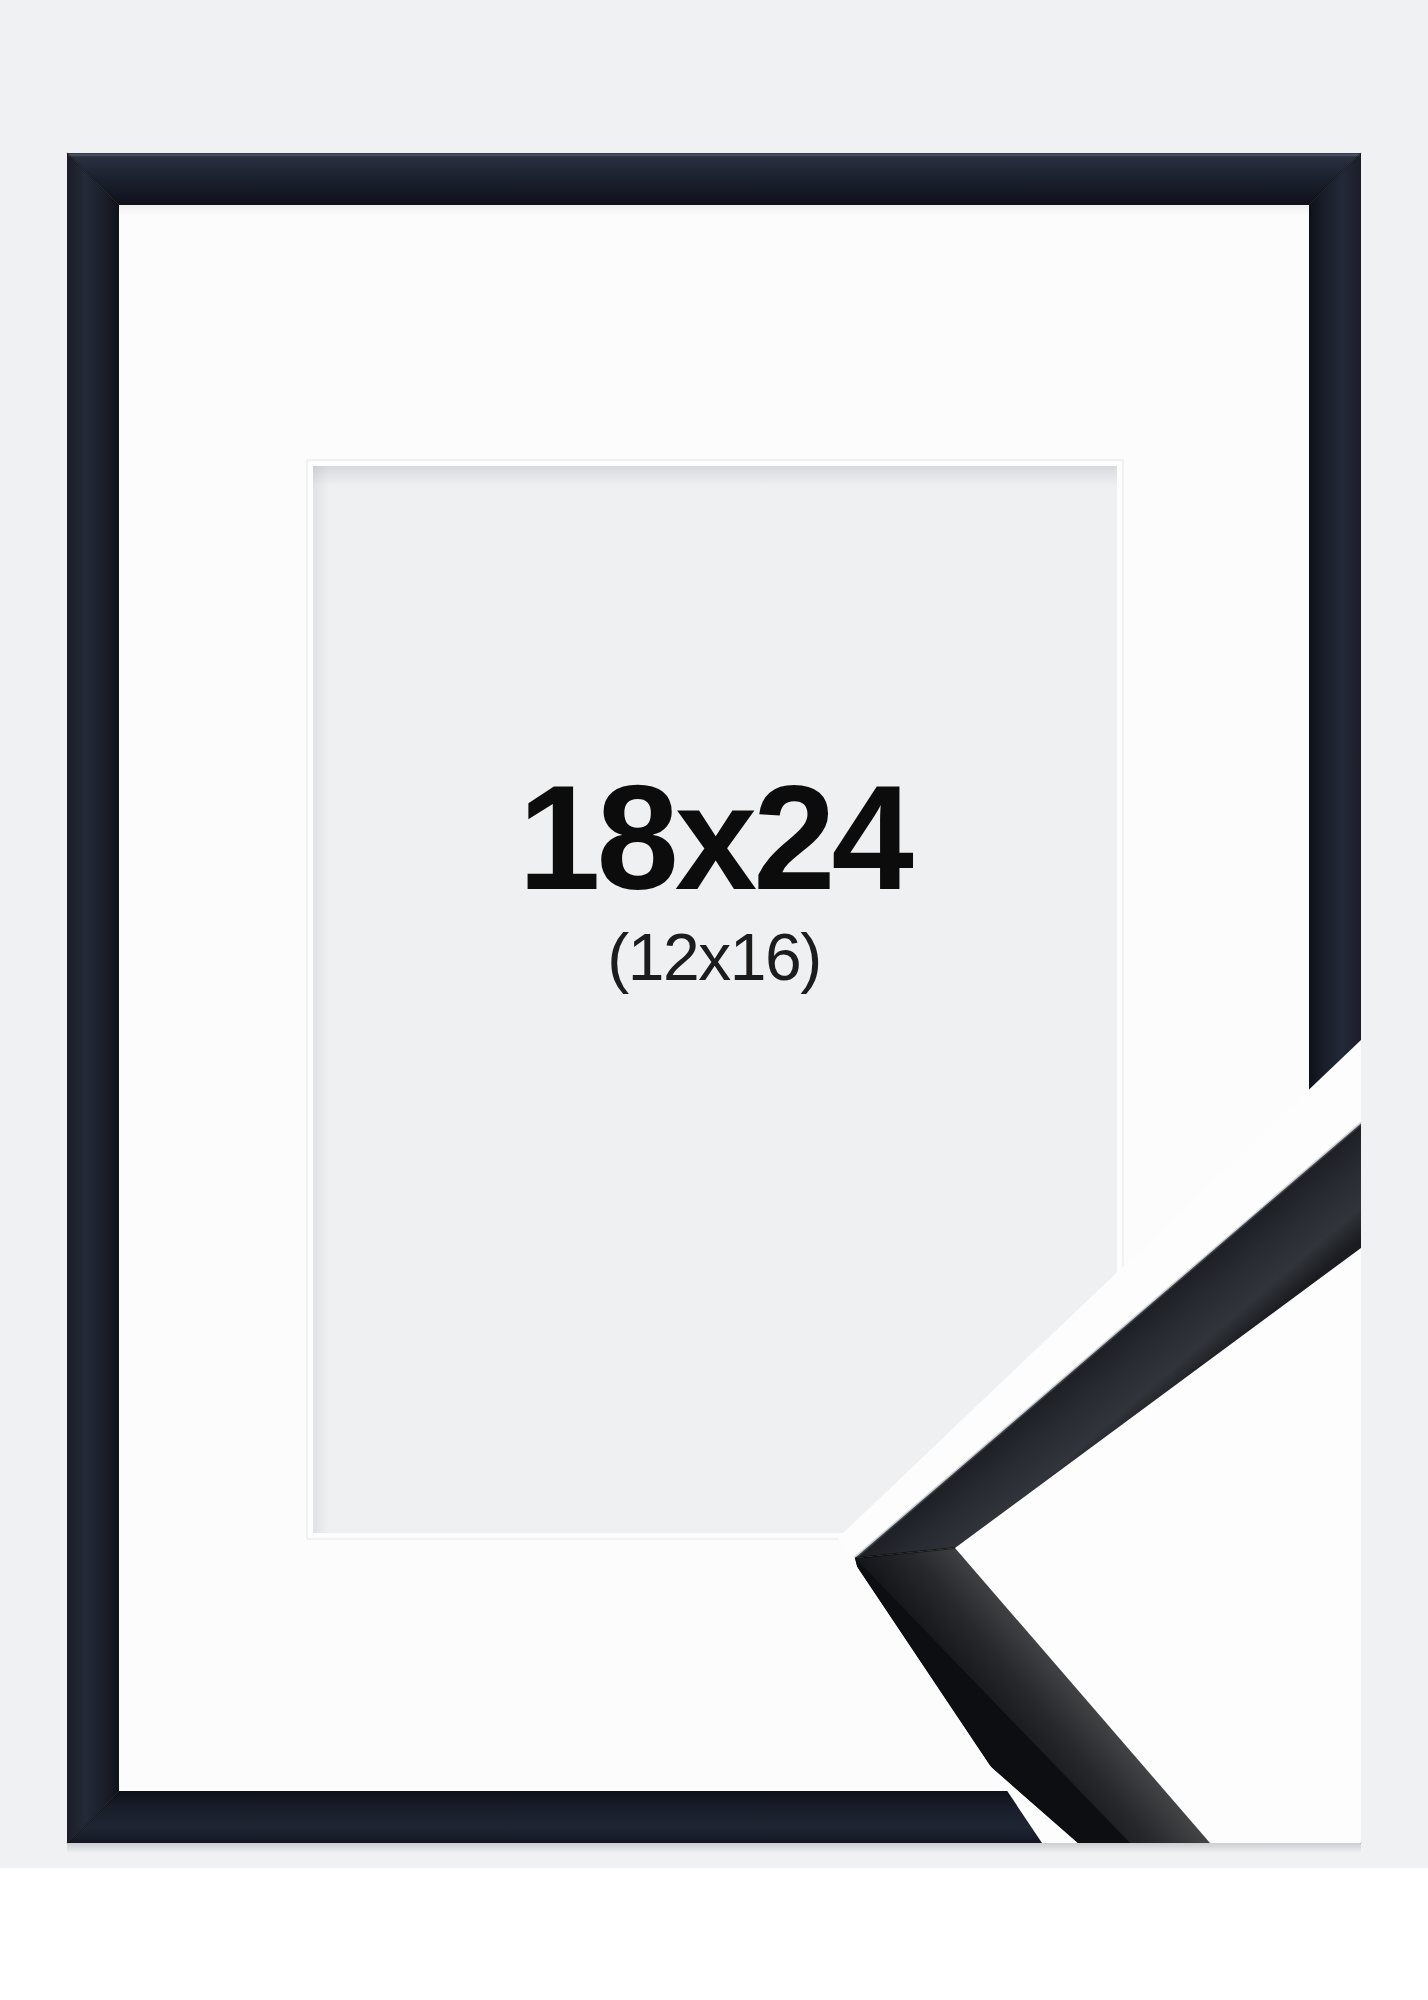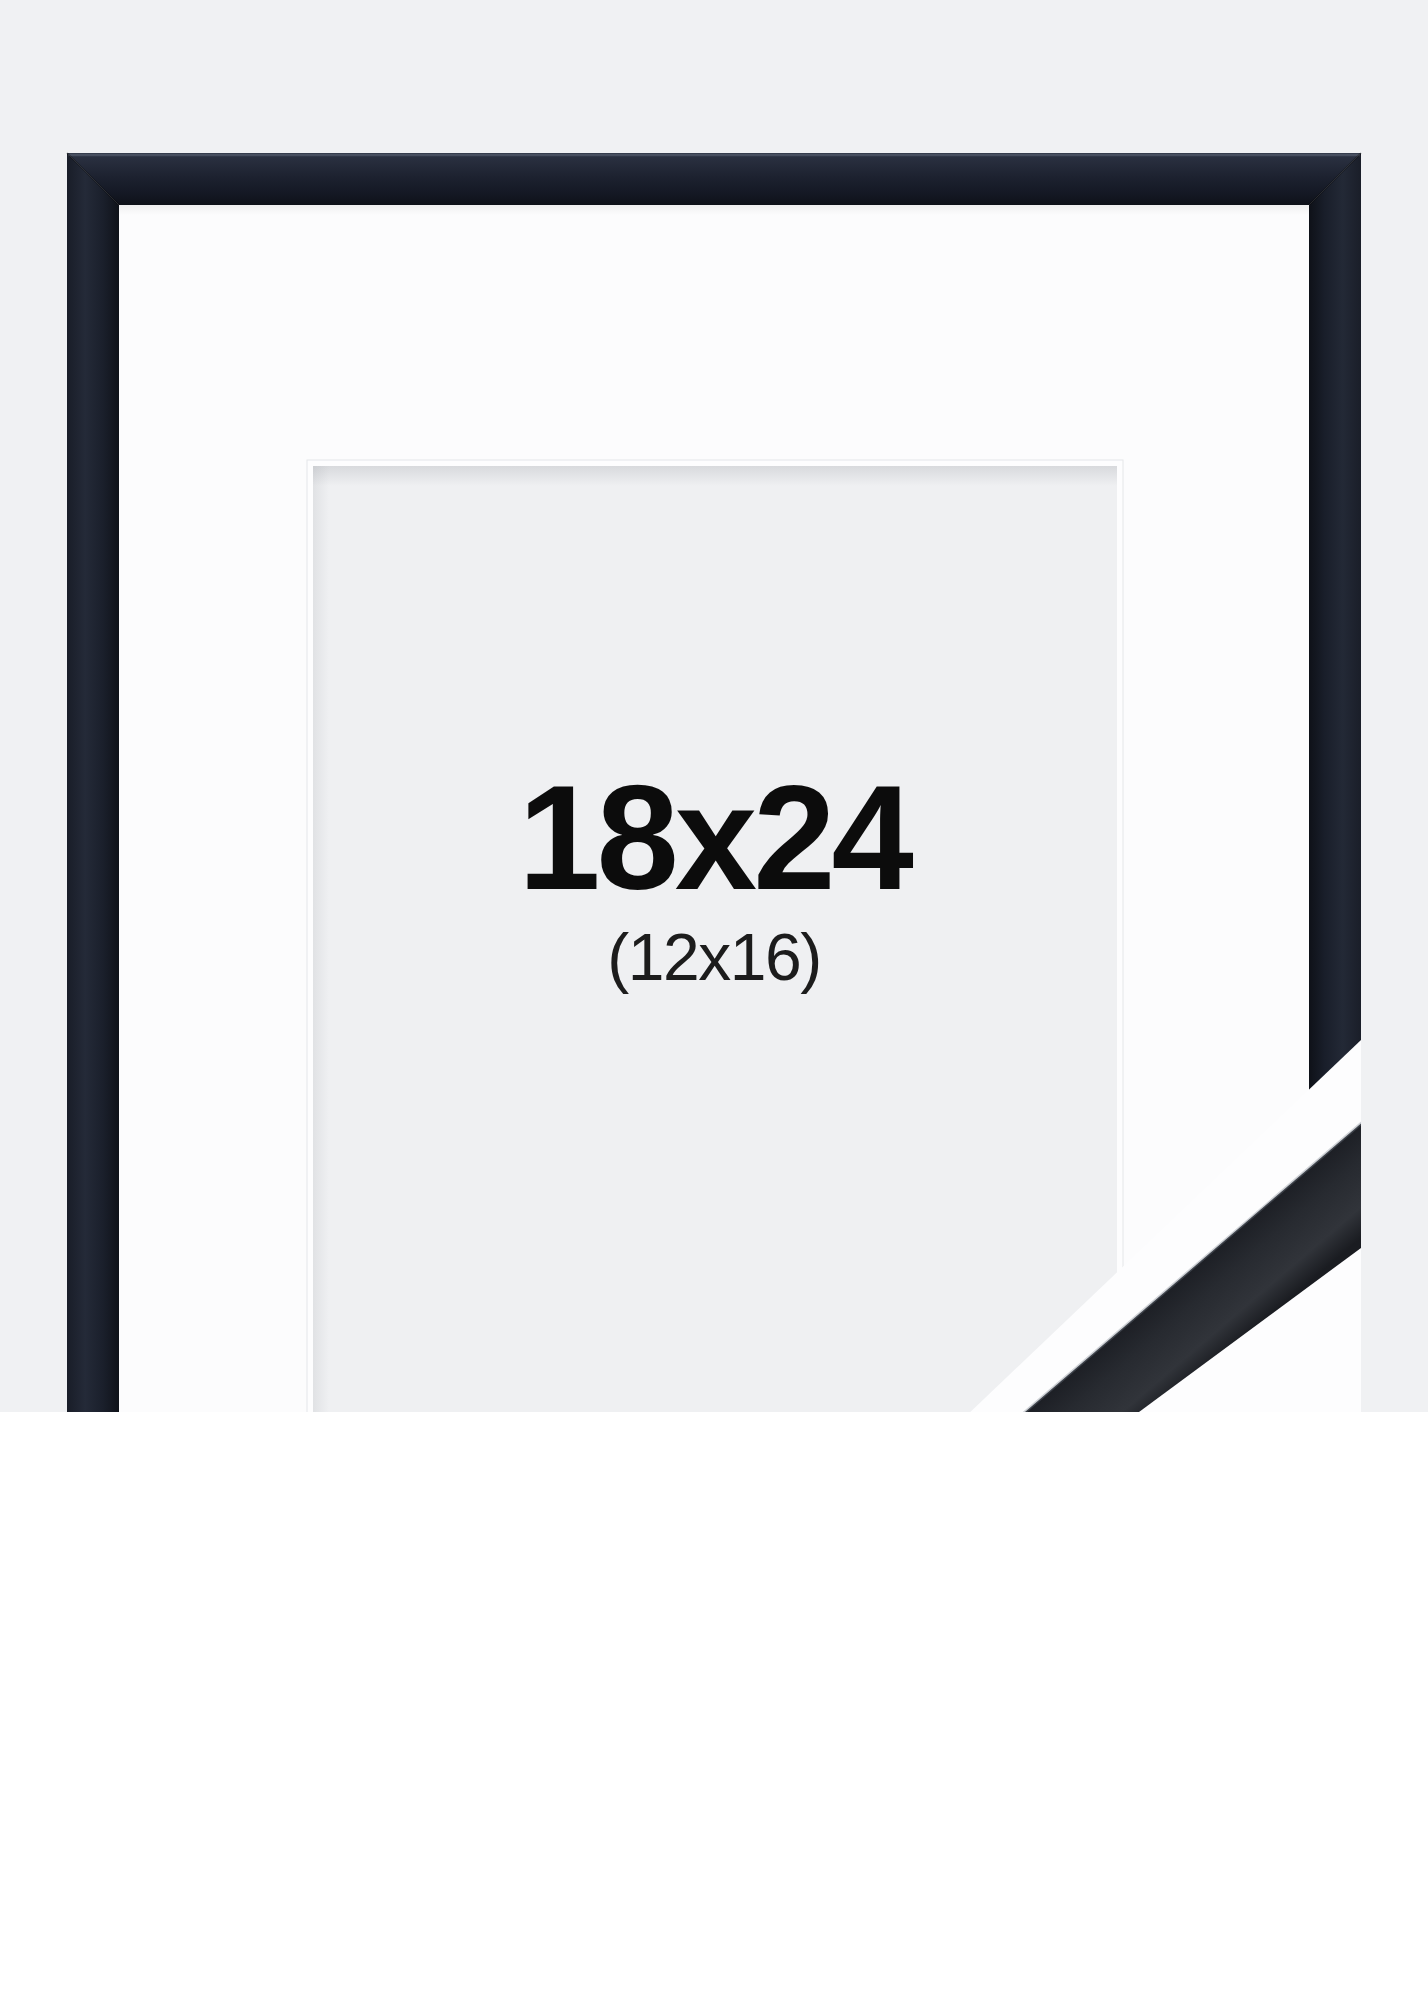--- a/index.html
+++ b/index.html
@@ -1,19 +1,19 @@
 <!DOCTYPE html>
 <html><head>
 <meta charset="utf-8">
 <style>
   html, body { margin: 0; padding: 0; background: #ffffff; }
   .stage {
     position: relative;
     width: 1428px;
-    height: 1412px;
+    height: 1868px;
     margin: 0;
     overflow: hidden;
     font-family: "Liberation Sans", "DejaVu Sans", sans-serif;
   }
   .stage svg { display: block; width: 1428px; height: 2000px; }
   .size-label {
     font-family: "Liberation Sans", "DejaVu Sans", sans-serif;
     font-weight: 700;
     font-size: 148px;
     letter-spacing: -4px;

